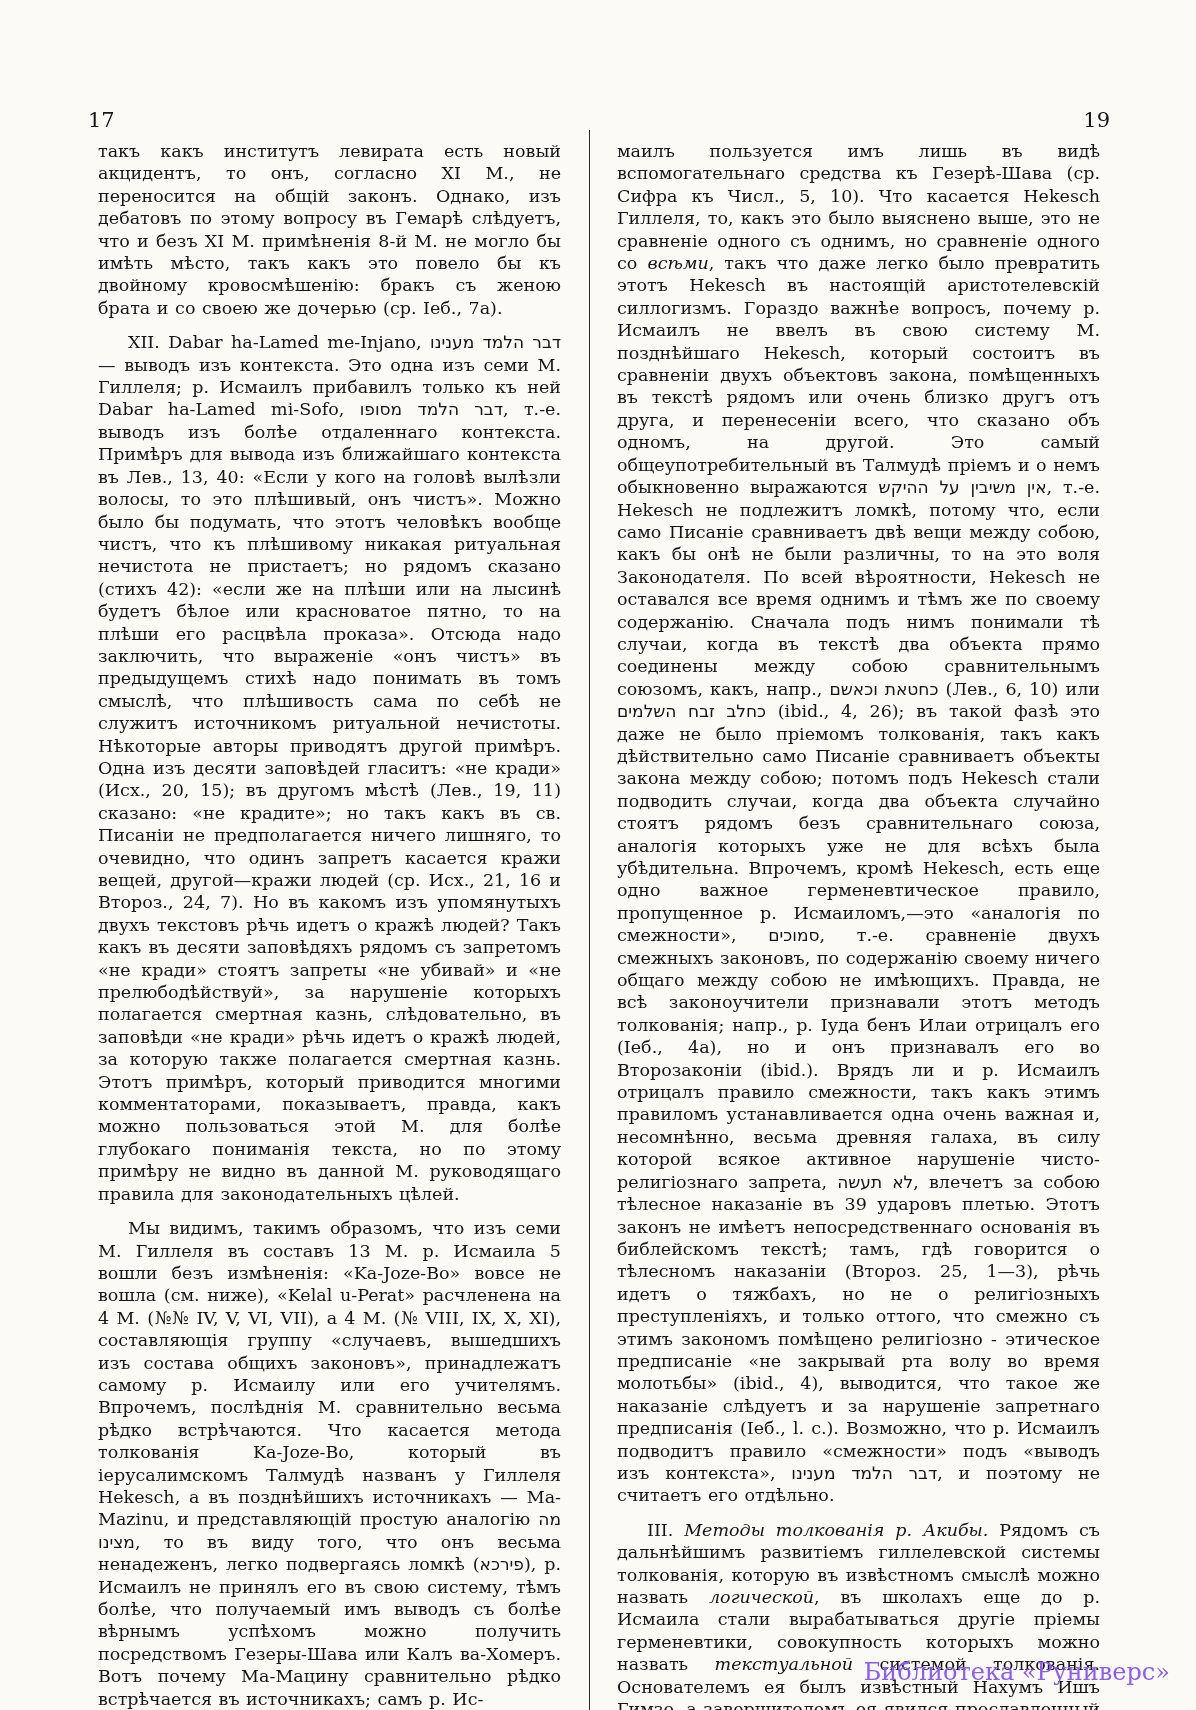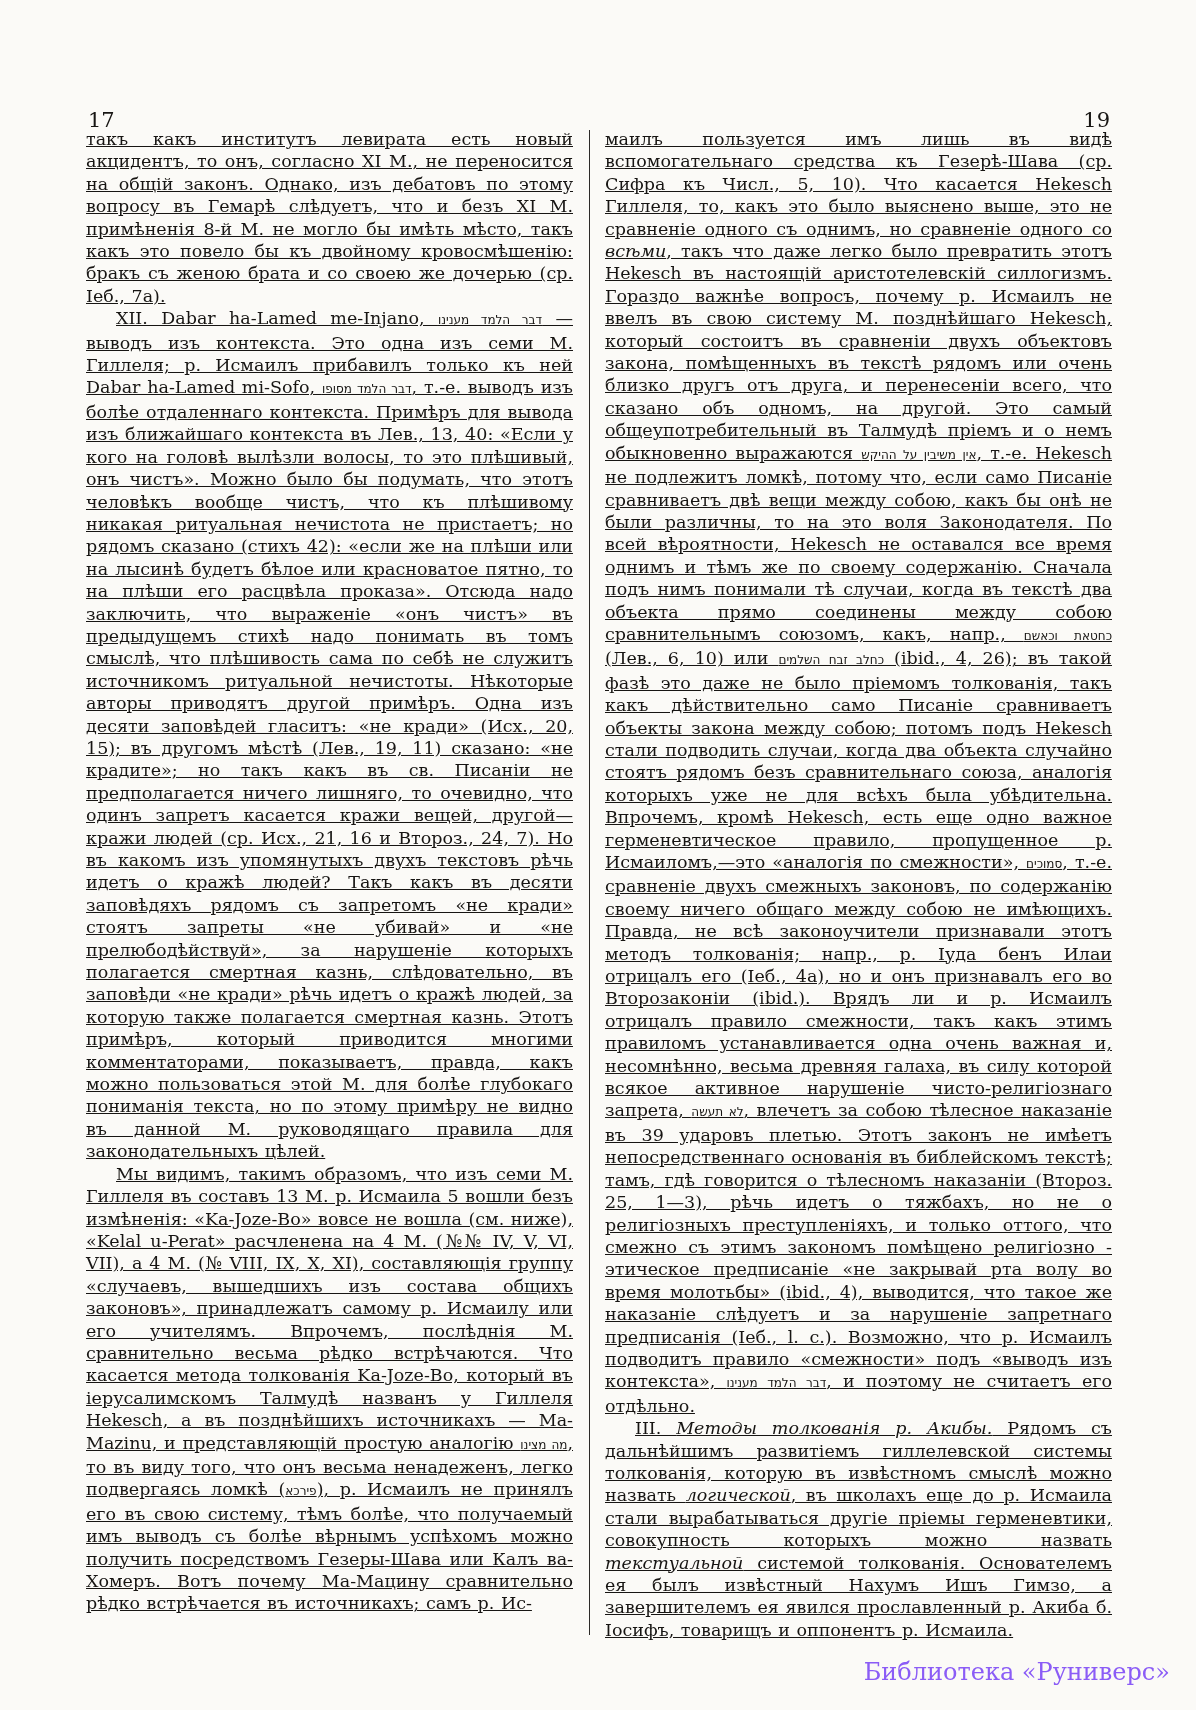--- a/index.html
+++ b/index.html
@@ -47,27 +47,27 @@
     line-height: 22.4px;
     word-spacing: 1px;
   }
   .col-left  { width: 487px; }
   .col-right { flex: 1; }
   .divider {
     width: 1px;
     background: #2c2a28;
     margin: 2px 15px 6px 16px;
   }
-  p.para { margin: 0; text-decoration: underline; }
+  p.para { margin: 12px; }
   p.para.indent { text-indent: 30px; }
   .run-normal { }
   .run-italic { font-style: italic; }
   .run-hebrew {
     font-family: "DejaVu Sans", sans-serif;
-    font-size: 12px;
+    font-size: 17px;
   }
   .watermark {
     position: absolute;
     right: 26px;
     bottom: 24px;
     color: #8b5cf6;
     font-size: 24px;
     font-family: "DejaVu Serif", "Liberation Serif", serif;
   }
 </style>

